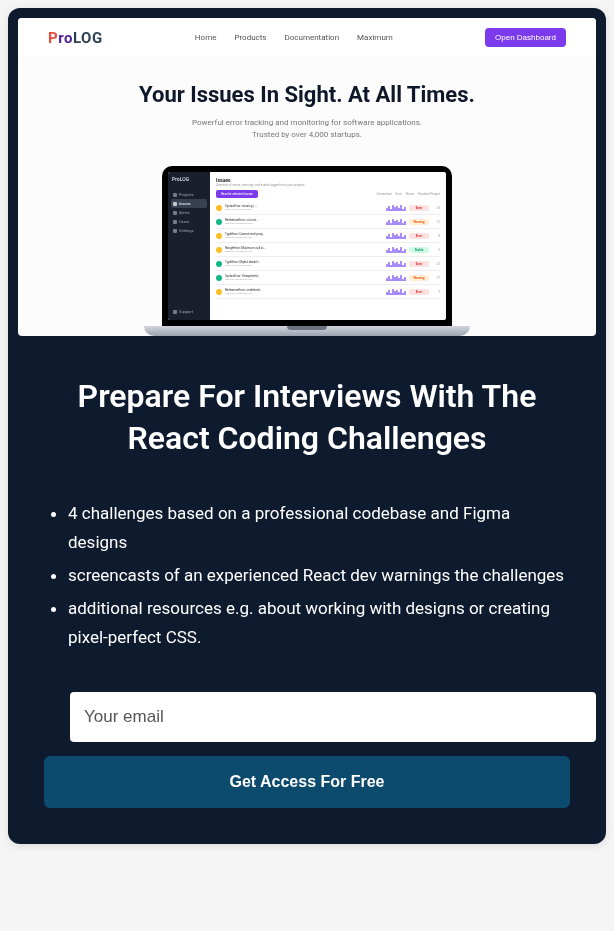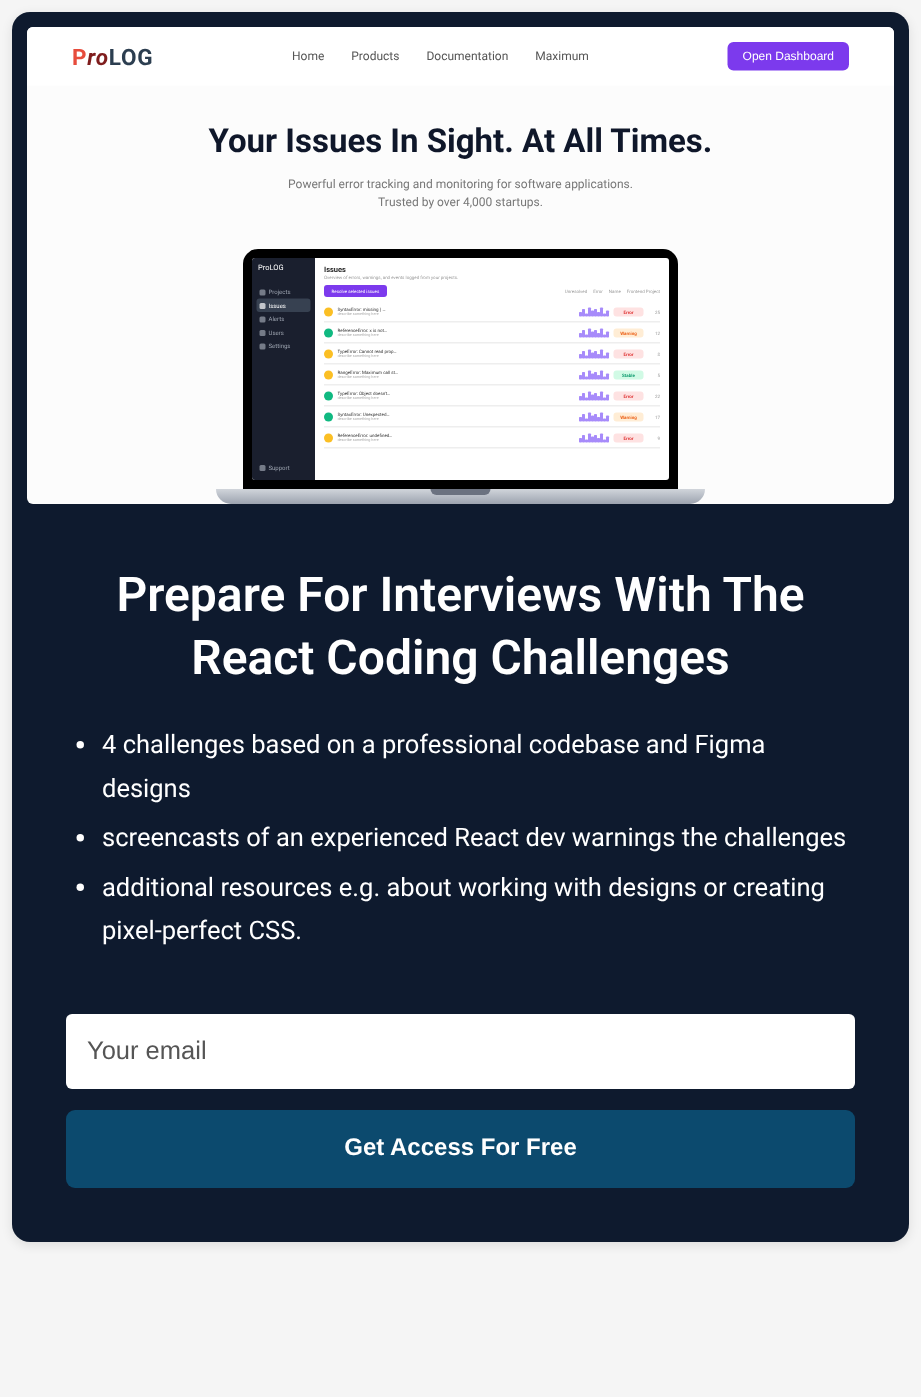--- a/index.html
+++ b/index.html
@@ -32,21 +32,21 @@
       justify-content: space-between;
       padding: 10px 30px;
       background: #fff;
     }
     .logo {
       font-size: 15px;
       font-weight: 700;
       letter-spacing: 0.5px;
     }
     .logo-p { color: #e74c3c; }
-    .logo-ro { color: #7f1d1d; font-style: italic; }
+    .logo-ro { color: #4c1d95; }
     .logo-log { color: #2c3e50; }
     .nav-links {
       display: flex;
       gap: 18px;
       font-size: 8px;
       color: #555;
     }
     .open-dashboard {
       background: #7c3aed;
       color: #fff;
@@ -249,21 +249,21 @@
     }
     .content-section {
       padding: 30px 36px 36px;
       color: #fff;
     }
     .main-heading {
       font-size: 32px;
       font-weight: 600;
       text-align: center;
       line-height: 1.3;
-      margin-bottom: 24px;
+      margin-bottom: 40px;
     }
     .intro-text {
       font-size: 17px;
       line-height: 1.6;
       margin-bottom: 18px;
     }
     .bullet-list {
       list-style: disc;
       padding-left: 24px;
       margin-bottom: 40px;
@@ -274,20 +274,21 @@
       margin-bottom: 4px;
     }
     .email-input {
       width: 100%;
       padding: 15px 14px;
       font-size: 17px;
       border: none;
       border-radius: 4px;
       margin-bottom: 14px;
       color: #333;
+      margin-left: 26px;
     }
     .email-input::placeholder {
       color: #555;
     }
     .cta-button {
       width: 100%;
       padding: 17px;
       background: #0c4a6e;
       color: #fff;
       font-size: 16px;

